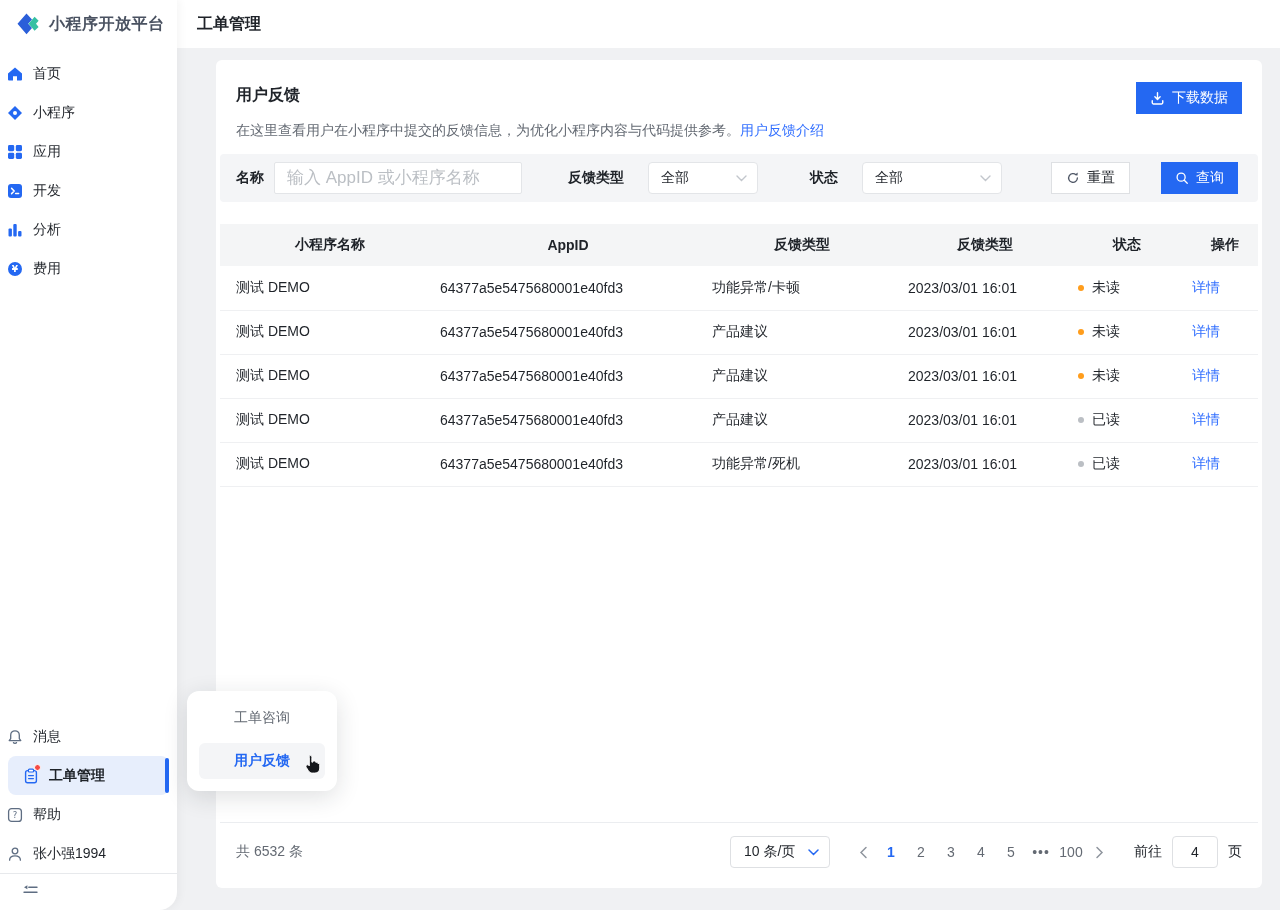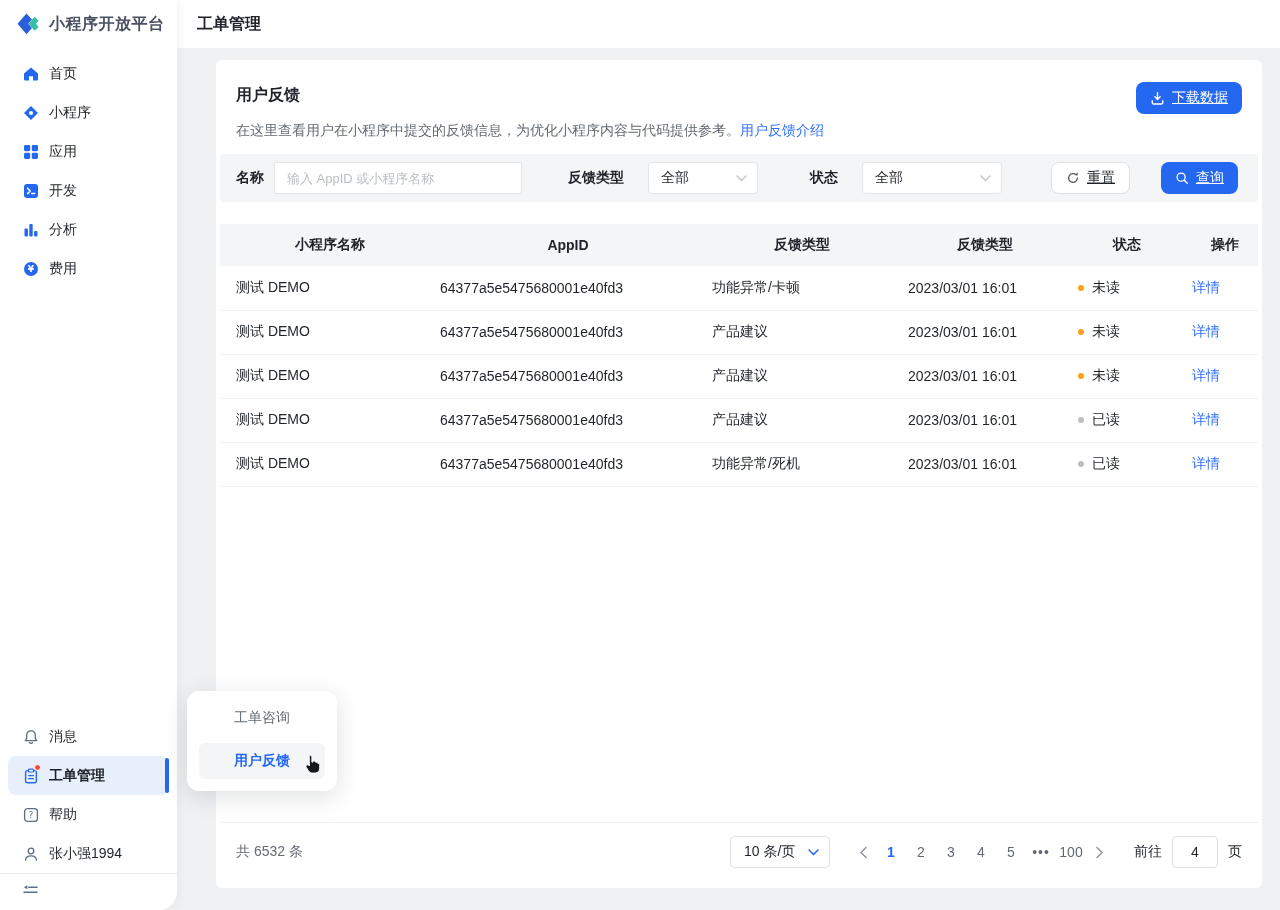--- a/index.html
+++ b/index.html
@@ -5,21 +5,21 @@
   * { box-sizing: border-box; margin: 0; padding: 0; }
   html,body { width:1280px; height:910px; overflow:hidden;
     font-family:"Liberation Sans","DejaVu Sans",sans-serif; background:#f0f1f3; color:#1f2329; }
 
   
   .sidebar { position:absolute; left:0; top:0; width:177px; height:910px; background:#fff;
     z-index:30; border-radius:0 0 18px 0; box-shadow:2px 0 10px rgba(31,35,41,.05); }
   .logo-row { height:48px; display:flex; align-items:center; gap:8px; padding-left:15px; }
   .logo-text { font-size:16px; font-weight:700; color:#4a5261; letter-spacing:.5px; white-space:nowrap; }
   .nav-main { padding-top:6px; }
-  .nav-item { height:39px; display:flex; align-items:center; gap:10px; padding-left:22px;
+  .nav-item { height:39px; display:flex; align-items:center; gap:10px; padding-left:6px;
     font-size:14px; color:#1f2329; cursor:pointer; position:relative; }
   .nav-item .ic { width:17px; height:17px; flex:none; display:flex; align-items:center; justify-content:center; position:relative; }
   .nav-item.selected { margin:0 8px; padding-left:14px; background:#e7eefc; border-radius:8px; font-weight:700; }
   .nav-item.selected::after { content:""; position:absolute; right:0; top:2px; bottom:2px; width:4px;
     border-radius:2px; background:#2468f2; }
   .badge-dot { position:absolute; right:-2px; top:-3px; width:7px; height:7px; border-radius:50%;
     background:#f54a45; border:1px solid #fff; }
   .nav-bottom { position:absolute; left:0; right:0; bottom:0; }
   .sidebar-divider { border-top:1px solid #e7e9ec; }
   .collapse-row { height:36px; display:flex; align-items:center; padding-left:22px; cursor:pointer; }
@@ -29,31 +29,31 @@
     display:flex; align-items:center; padding-left:20px; }
   .topbar-title { font-size:16px; font-weight:700; color:#1f2329; }
 
   
   .card { position:absolute; left:216px; top:60px; width:1046px; height:828px; background:#fff;
     border-radius:6px; padding:24px 20px 0; z-index:10; }
   .card-title { font-size:16px; font-weight:700; line-height:22px; color:#1f2329; }
   .card-desc { margin-top:14px; font-size:14px; line-height:20px; color:#646a73; }
   .card-desc a { color:#3370ff; text-decoration:none; cursor:pointer; }
   .btn { display:inline-flex; align-items:center; justify-content:center; gap:7px; height:32px;
-    border-radius:8px; font-size:14px; cursor:pointer; border:none; white-space:nowrap;text-decoration:underline; }
+    border-radius:0; font-size:14px; cursor:pointer; border:none; white-space:nowrap; }
   .btn-primary { background:#2468f2; color:#fff; padding:0 14px; }
   .btn-plain { background:#fff; color:#1f2329; border:1px solid #dee0e3; padding:0 14px; }
   .download-btn { position:absolute; right:20px; top:22px; }
 
   
   .filter-bar { margin:14px -16px 0; background:#f4f5f7; border-radius:4px; height:48px;
     display:flex; align-items:center; padding:0 20px 0 16px; }
   .f-label { font-size:14px; font-weight:700; color:#1f2329; white-space:nowrap; }
   .f-input { width:248px; height:32px; margin-left:10px; border:1px solid #e3e5e8; border-radius:2px;
-    background:#fff; padding:0 12px; font-size:13px; font-family:inherit; color:#1f2329; }
+    background:#fff; padding:0 12px; font-size:17px; font-family:inherit; color:#1f2329; }
   .f-input::placeholder { color:#bbbfc4; }
   .f-select { height:32px; background:#fff; border:1px solid #e3e5e8; border-radius:4px; margin-left:24px;
     display:flex; align-items:center; justify-content:space-between; padding:0 10px 0 12px;
     font-size:14px; color:#1f2329; cursor:pointer; }
   .sel-type { width:110px; margin-right:52px; }
   .sel-status { width:140px; }
   .gap-lg { margin-left:46px; }
   .filter-actions { margin-left:auto; display:flex; gap:31px; }
 
   

